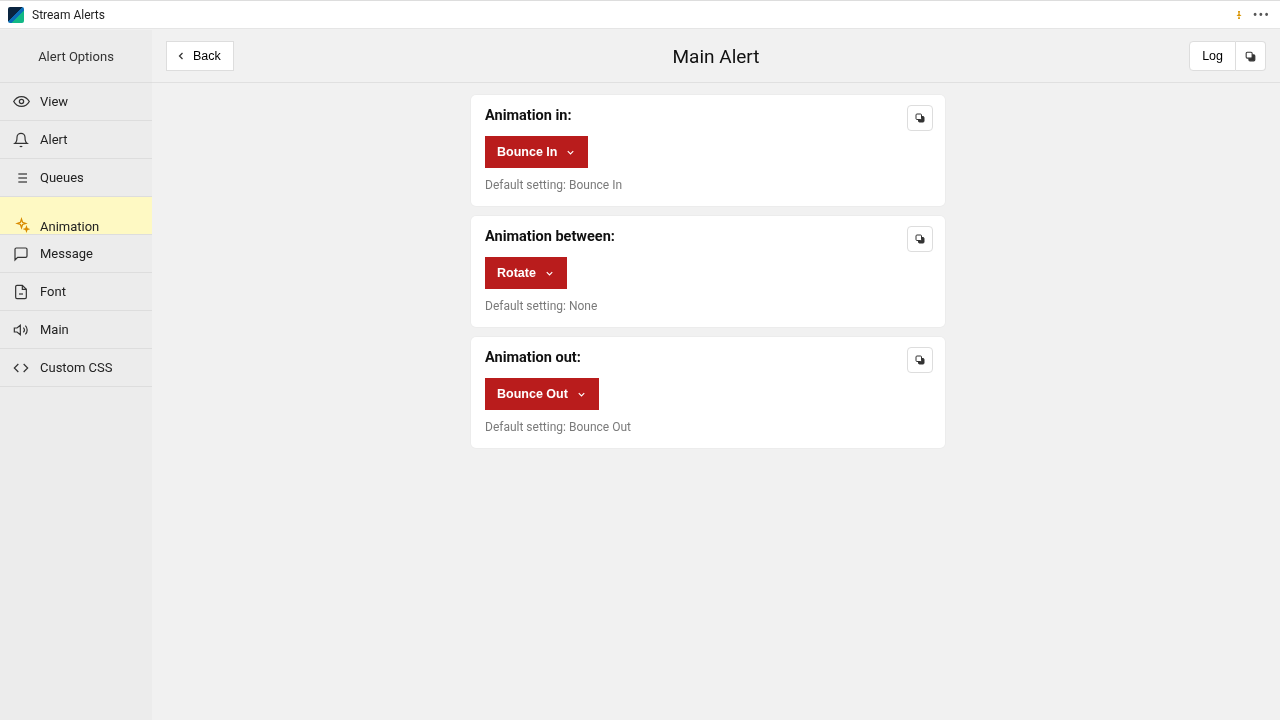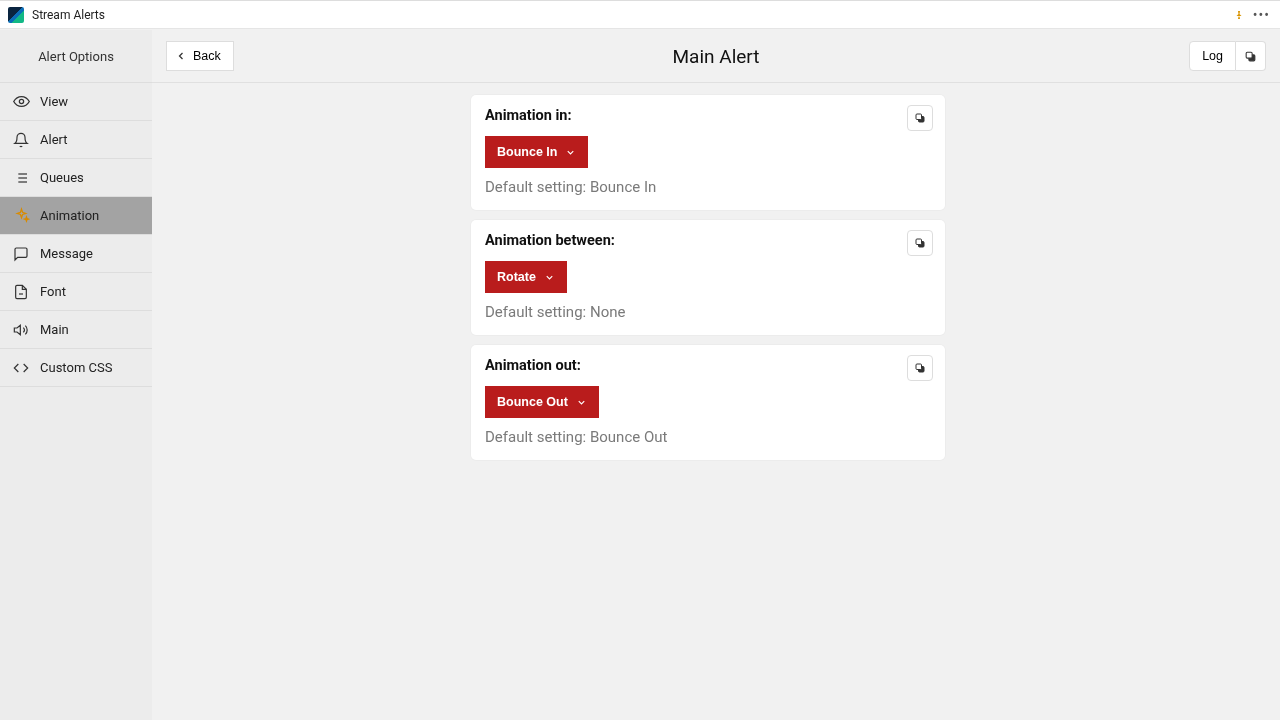--- a/index.html
+++ b/index.html
@@ -13,39 +13,39 @@
   .titlebar .spacer { flex: 1; }
   .titlebar .pin { color: #d99400; margin-right: 6px; font-size: 12px; cursor: pointer; }
   .titlebar .dots { color: #555; letter-spacing: 1px; font-size: 14px; cursor: pointer; padding: 0 2px; }
   
   .workspace { position: absolute; top: 30px; left: 0; right: 0; bottom: 0; }
   
   .sidebar { position: absolute; top: 0; left: 0; bottom: 0; width: 152px; background: #ececec; }
   .sidebar-title { height: 53px; display: flex; align-items: center; justify-content: center; font-size: 13px; color: #333; border-bottom: 1px solid #ddd; }
   .side-item { height: 38px; display: flex; align-items: center; padding-left: 12px; font-size: 13px; color: #222; border-bottom: 1px solid #ddd; cursor: pointer; }
   .side-item .icon { width: 18px; height: 18px; margin-right: 10px; display: inline-flex; align-items: center; justify-content: center; color: #333; }
-  .side-item.active { background: #a3a3a3; }
+  .side-item.active { background: #fef9c3; align-items: flex-end; }
   .side-item.active .icon { color: #d98b00; }
   .side-item.active .icon svg { stroke: #d98b00; }
   
   .content { position: absolute; top: 0; left: 152px; right: 0; bottom: 0; background: #f1f1f1; }
   .content-header { height: 53px; border-bottom: 1px solid #e0e0e0; display: flex; align-items: center; padding: 0 14px; position: relative; }
   .back-btn { background: #fff; border: 1px solid #ddd; border-radius: 0; height: 30px; padding: 0 12px 0 8px; display: inline-flex; align-items: center; font-size: 12.5px; cursor: pointer; }
   .back-btn .chev { margin-right: 6px; display: inline-flex; }
   .page-title { position: absolute; left: 0; right: 0; text-align: center; font-size: 19px; font-weight: 400; color: #111; pointer-events: none; }
   .header-right { margin-left: auto; display: flex; gap: 0; }
   .log-btn { background: #fff; border: 1px solid #ddd; border-radius: 4px 0 0 4px; height: 30px; padding: 0 12px; font-size: 12.5px; cursor: pointer; }
   .copy-header-btn { background: #fff; border: 1px solid #ddd; border-left: none; border-radius: 0 4px 4px 0; height: 30px; width: 30px; display: inline-flex; align-items: center; justify-content: center; cursor: pointer; }
   
   .content-body { padding: 12px 16px 0 0; display: flex; flex-direction: column; align-items: center; gap: 10px; }
   .card { width: 474px; background: #fff; border-radius: 5px; padding: 12px 14px 14px 14px; position: relative; box-shadow: 0 0 0 1px rgba(0,0,0,0.02); }
   .card-title { font-size: 14.5px; font-weight: 700; color: #111; margin-bottom: 12px; }
   .dropdown-btn { background: #b91c1c; color: #fff; border: none; border-radius: 0; height: 32px; padding: 0 12px; font-size: 12.5px; font-weight: 600; display: inline-flex; align-items: center; cursor: pointer; justify-content: center; }
   .dropdown-btn .dd-chev { margin-left: 8px; display: inline-flex; }
-  .card-default { margin-top: 10px; font-size: 15px; color: #7a7a7a; }
+  .card-default { margin-top: 10px; font-size: 12px; color: #7a7a7a; }
   .card-copy { position: absolute; top: 10px; right: 12px; width: 26px; height: 26px; border: 1px solid #ddd; border-radius: 4px; background: #fff; display: inline-flex; align-items: center; justify-content: center; cursor: pointer; }
   
   svg { display: block; }
 </style>
 </head>
 <body>
 
 <div class="top-divider"></div>
 
 <div class="titlebar">

